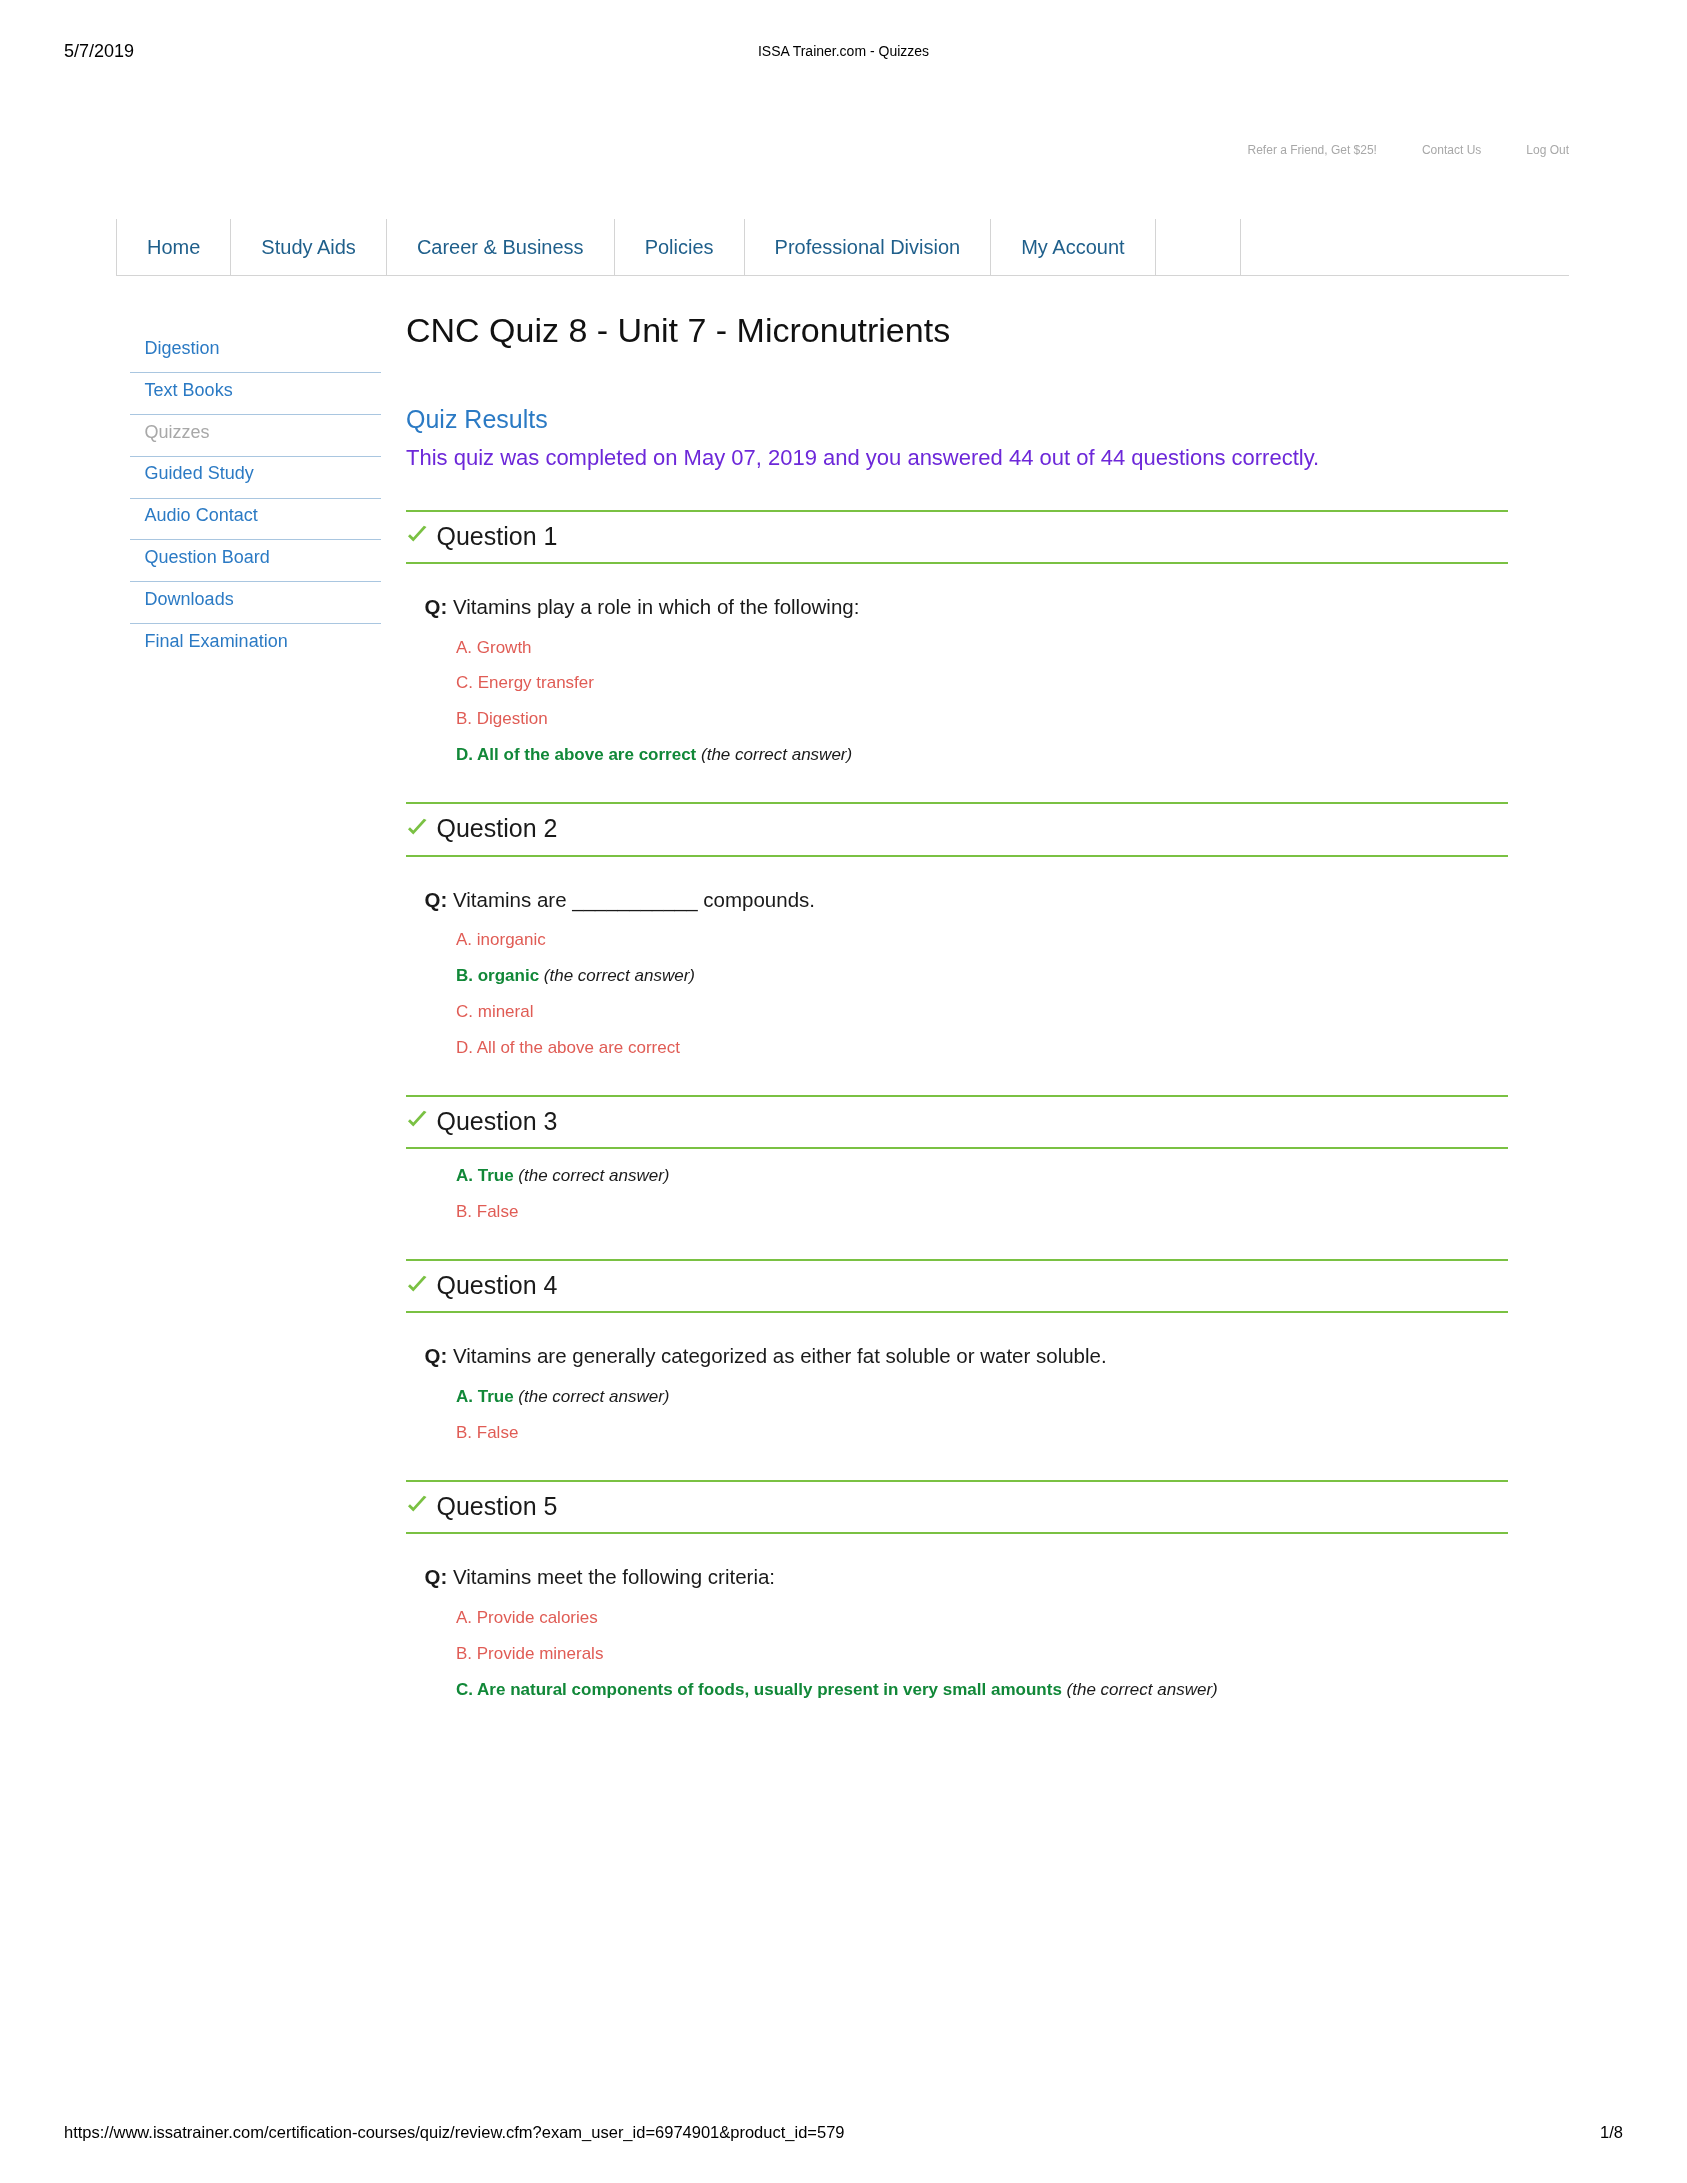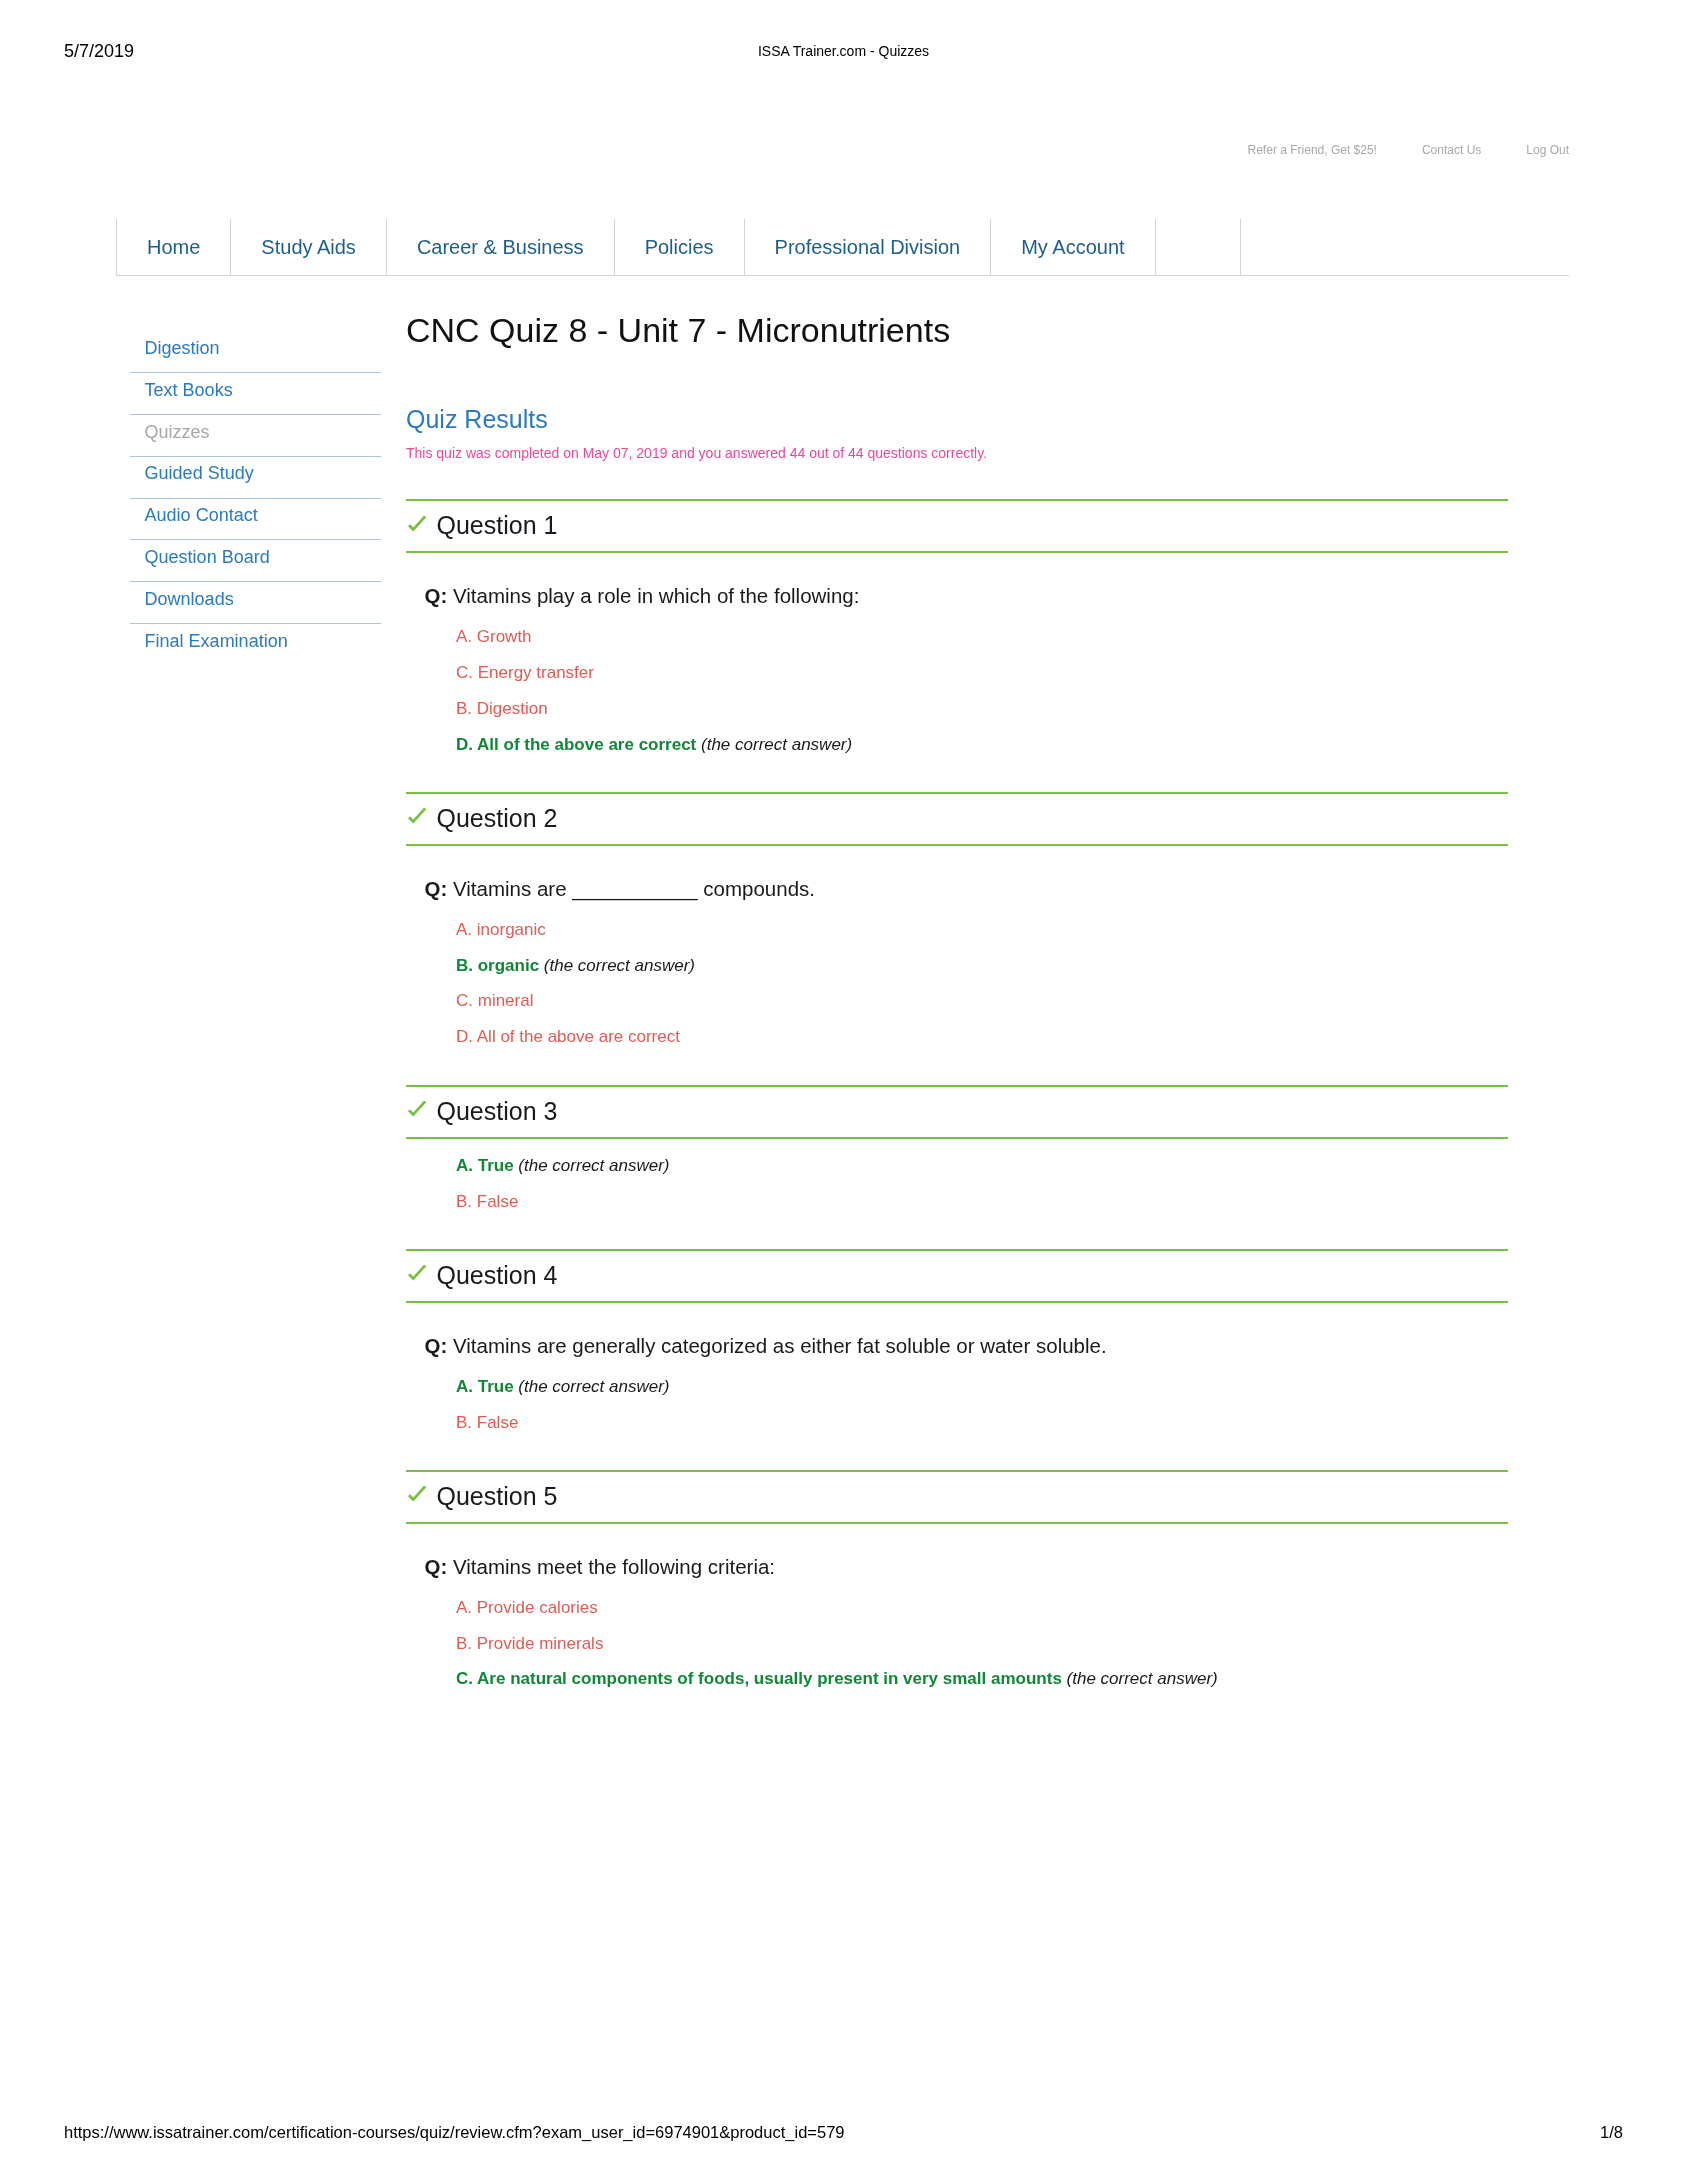--- a/index.html
+++ b/index.html
@@ -176,22 +176,22 @@
     line-height: 1.25;
   }
   .results-head {
     font-size: 25px;
     color: #2b7ac4;
     font-weight: 400;
     margin: 52px 0 0 0;
     line-height: 1.2;
   }
   .results-text {
-    font-size: 14px;
-    color: #ec4899;
+    font-size: 22px;
+    color: #6d28d9;
     margin: 10.6px 0 0 0;
     line-height: 1.3;
   }
 
   
   .question-block {
     margin-top: 37px;
   }
   .q-header {
     border-top: 2px solid #7ac143;

